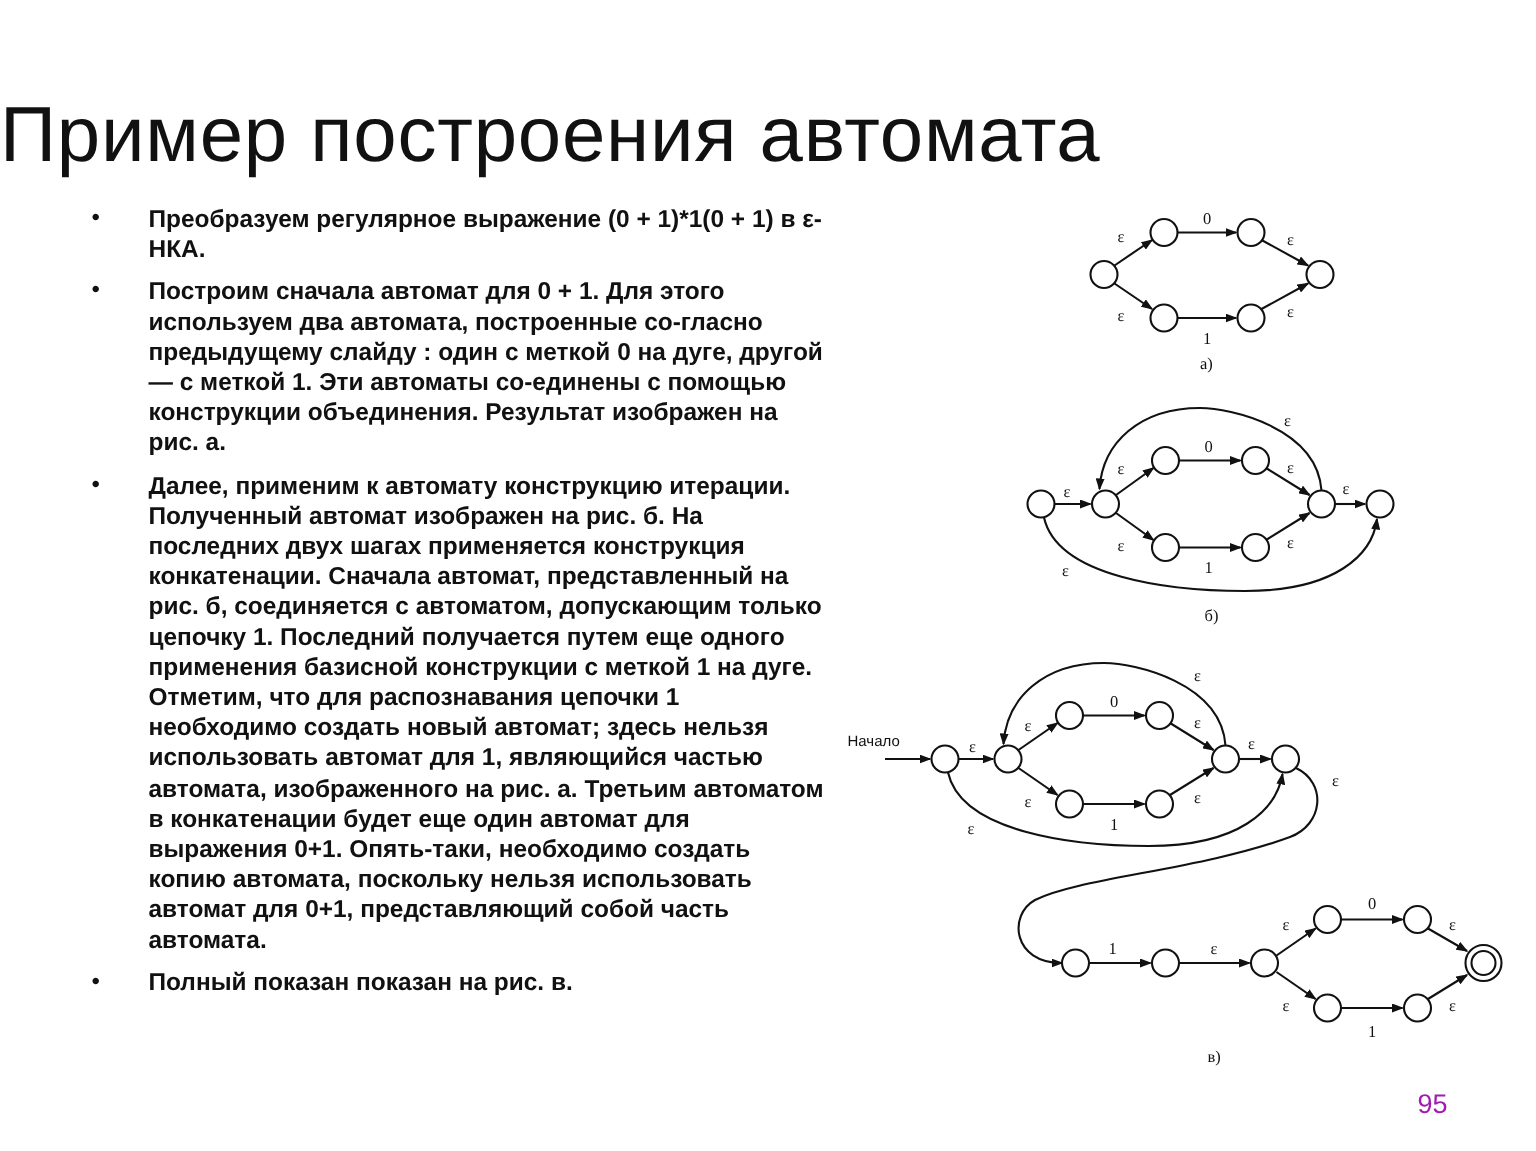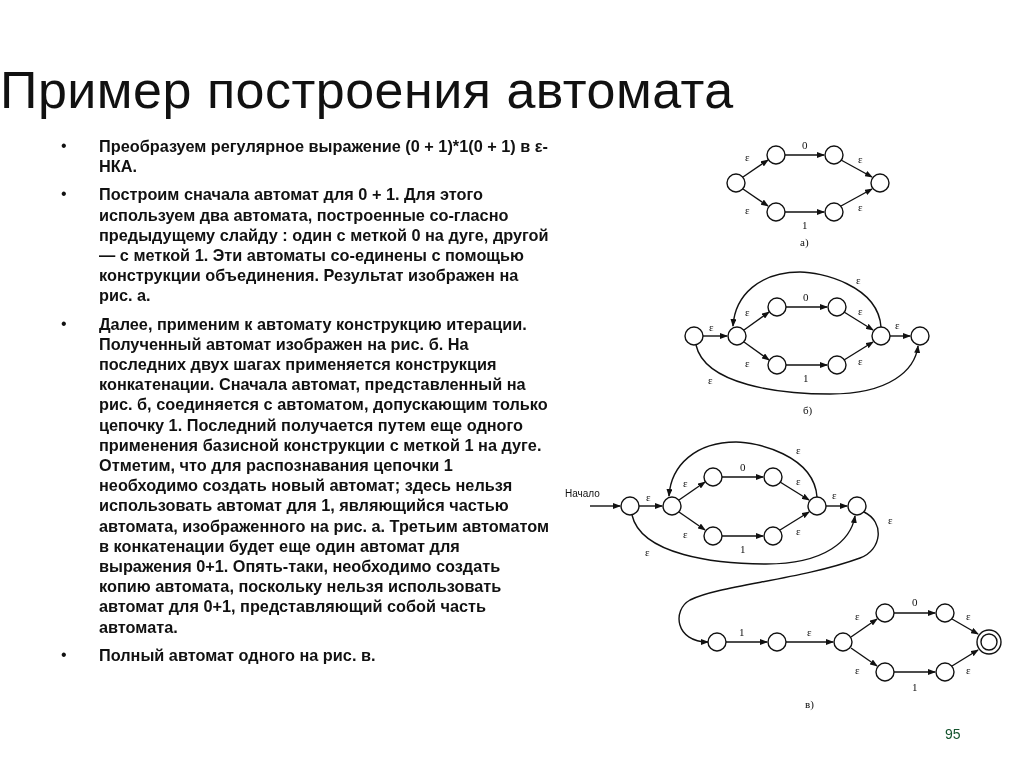--- a/index.html
+++ b/index.html
@@ -2,21 +2,21 @@
 <html><head>
   <meta charset="utf-8">
   <style>
     html, body { margin: 0; padding: 0; background: #ffffff; }
     body { width: 1024px; height: 767px; position: relative; overflow: hidden; font-family: "Liberation Sans", sans-serif; color: #111; }
     .slide-title { position: absolute; left: 0; top: 58px; width: 1024px; text-align: left; font-family: "Liberation Sans", sans-serif; font-size: 52px; font-weight: normal; letter-spacing: 0.5px; margin: 0; line-height: 64px; }
     .content { position: absolute; left: 55px; top: 136px; width: 500px; }
     .bullet { position: relative; padding-left: 44px; font-size: 16.3px; line-height: 20.2px; margin-bottom: 8px; }
     .bullet .dot { position: absolute; left: 6px; top: 0; font-size: 16px; }
     .bullet .txt { display: block; font-weight: bold; }
-    .page-number { position: absolute; left: 945px; top: 726px; font-size: 14px; color: #14532d; }
+    .page-number { position: absolute; left: 945px; top: 726px; font-size: 18px; color: #a21caf; }
     svg.diagram { position: absolute; left: 0; top: 0; }
     .diagram text { font-family: "Liberation Serif", serif; font-size: 11px; fill: #111; }
   </style>
 </head>
 <body>
 
 <h1 class="slide-title">Пример построения автомата</h1>
 
 <div class="content">
   <div class="bullet">
@@ -26,21 +26,21 @@
   <div class="bullet">
     <span class="dot">•</span>
     <span class="txt">Построим сначала автомат для 0 + 1. Для этого используем два автомата, построенные со-гласно предыдущему слайду : один с меткой 0 на дуге, другой— с меткой 1. Эти автоматы со-единены с помощью конструкции объединения. Результат изображен на рис. а.</span>
   </div>
   <div class="bullet">
     <span class="dot">•</span>
     <span class="txt">Далее, применим к автомату конструкцию итерации. Полученный автомат изображен на рис. б. На последних двух шагах применяется конструкция конкатенации. Сначала автомат, представленный на рис. б, соединяется с автоматом, допускающим только цепочку 1. Последний получается путем еще одного применения базисной конструкции с меткой 1 на дуге. Отметим, что для распознавания цепочки 1 необходимо создать новый автомат; здесь нельзя использовать автомат для 1, являющийся частью автомата, изображенного на рис. а. Третьим автоматом в конкатенации будет еще один автомат для выражения 0+1. Опять-таки, необходимо создать копию автомата, поскольку нельзя использовать автомат для 0+1, представляющий собой часть автомата.</span>
   </div>
   <div class="bullet">
     <span class="dot">•</span>
-    <span class="txt">Полный автомат одного на рис. в.</span>
+    <span class="txt">Полный показан показан на рис. в.</span>
   </div>
 </div>
 
 <svg class="diagram" width="1024" height="767" viewBox="0 0 1024 767">
   <defs>
     <marker id="arr" markerWidth="8" markerHeight="6" refX="7" refY="3" orient="auto" markerUnits="userSpaceOnUse">
       <path d="M0,0 L8,3 L0,6 z" fill="#111"></path>
     </marker>
   </defs>
 

